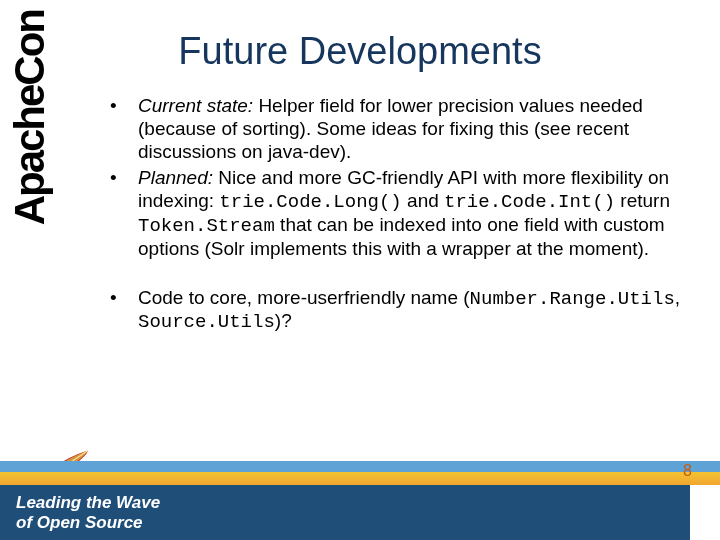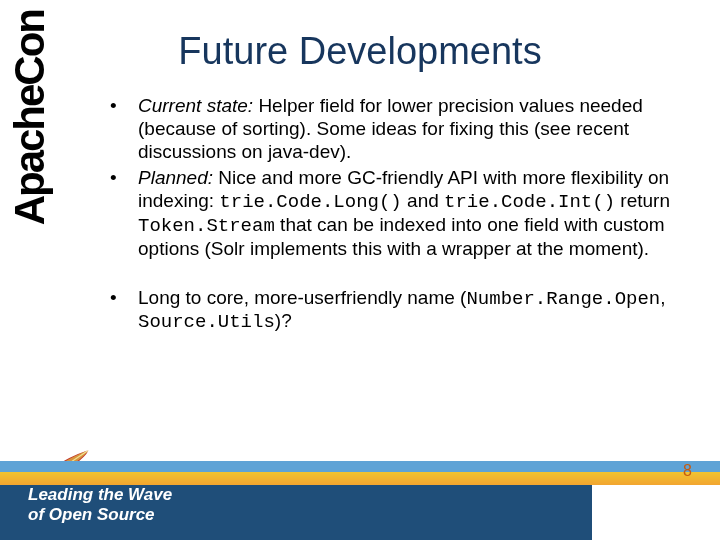--- a/index.html
+++ b/index.html
@@ -69,25 +69,26 @@
     left: 0;
     bottom: 55px;
     width: 720px;
     height: 24px;
     background: linear-gradient(to bottom, #5fa3d6 0%, #5fa3d6 45%, #f2c430 45%, #f2a530 100%);
   }
   .footer-dark {
     position: absolute;
     left: 0;
     bottom: 0;
-    width: 592px;
+    width: 690px;
     height: 55px;
     background: #1f4e79;
     display: flex;
-    padding-left: 28px;
+    align-items: center;
+    padding-left: 16px;
   }
   .tagline {
     color: #ffffff;
     font-size: 17px;
     font-weight: bold;
     font-style: italic;
     line-height: 1.15;
   }
   .page-number {
     position: absolute;
@@ -125,21 +126,21 @@
   <div class="bullet">
     <div class="bullet-mark">•</div>
     <div class="bullet-body">
       <span class="label">Planned:</span><span> Nice and more GC-friendly API with more flexibility on indexing: </span><span class="mono">trie.Code.Long()</span><span> and </span><span class="mono">trie.Code.Int()</span><span> return </span><span class="mono">Token.Stream</span><span> that can be indexed into one field with custom options (Solr implements this with a wrapper at the moment).</span>
     </div>
   </div>
 
   <div class="bullet bullet-gap">
     <div class="bullet-mark">•</div>
     <div class="bullet-body">
-      <span>Long to core, more-userfriendly name (</span><span class="mono">Number.Range.Open</span><span>, </span><span class="mono">Source.Utils</span><span>)?</span>
+      <span>Code to core, more-userfriendly name (</span><span class="mono">Number.Range.Utils</span><span>, </span><span class="mono">Source.Utils</span><span>)?</span>
     </div>
   </div>
 
 </div>
 
 <svg class="feather" viewBox="0 0 100 60">
   <path d="M5 55 Q 20 45 40 30 Q 60 15 90 5 Q 85 15 70 25 Q 55 35 35 45 Q 20 52 5 55 Z" fill="#c0392b"></path>
   <path d="M5 55 Q 25 48 45 35 Q 65 22 90 5" stroke="#ffffff" stroke-width="1.5" fill="none"></path>
   <path d="M5 55 Q 15 50 25 42 Q 40 32 55 22 Q 70 13 90 5 Q 80 18 60 30 Q 40 42 20 50 Q 12 53 5 55 Z" fill="#e8d04a" opacity="0.6"></path>
 </svg>

